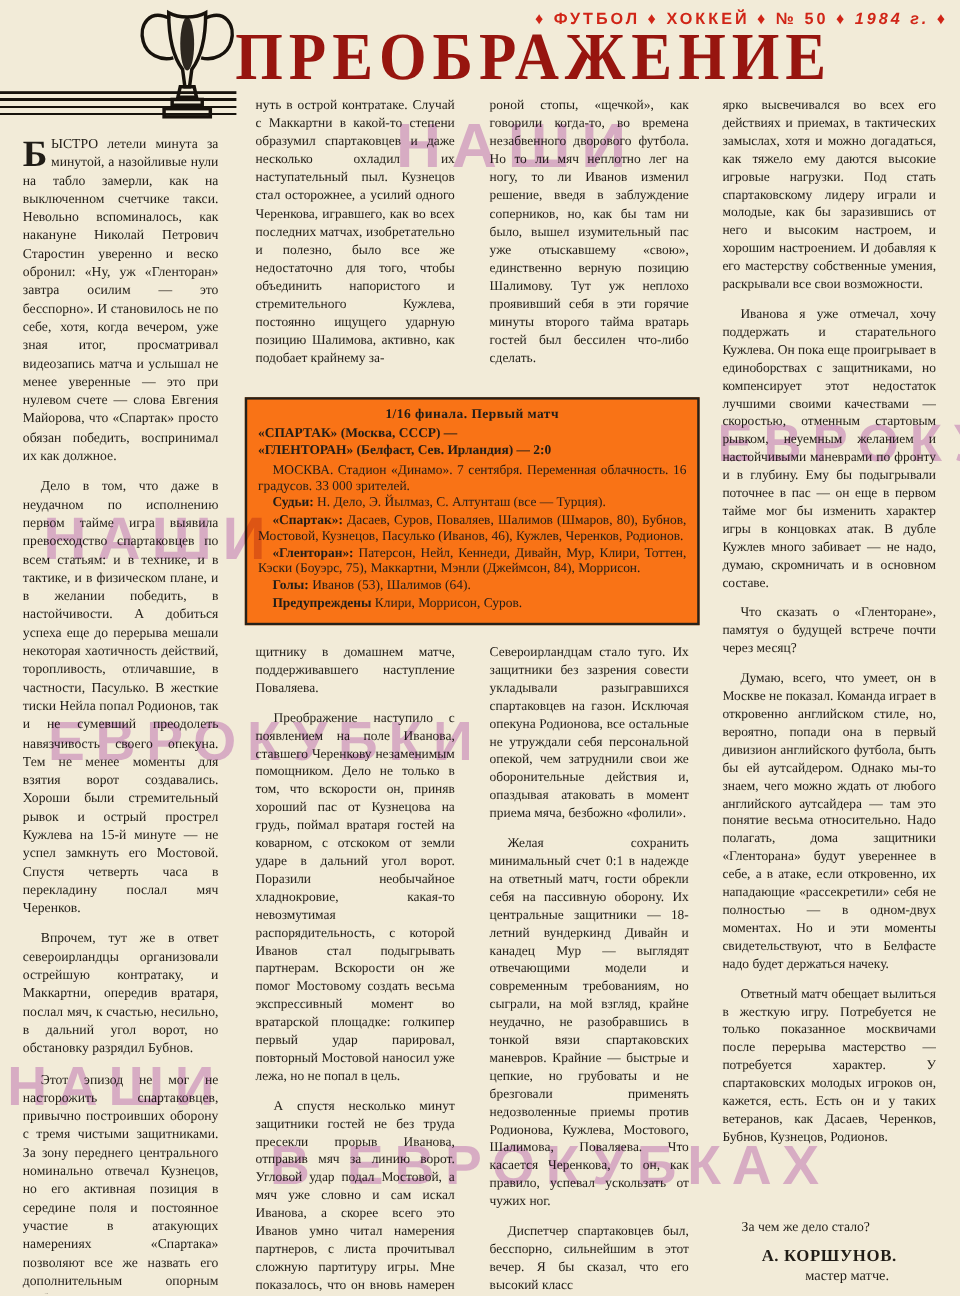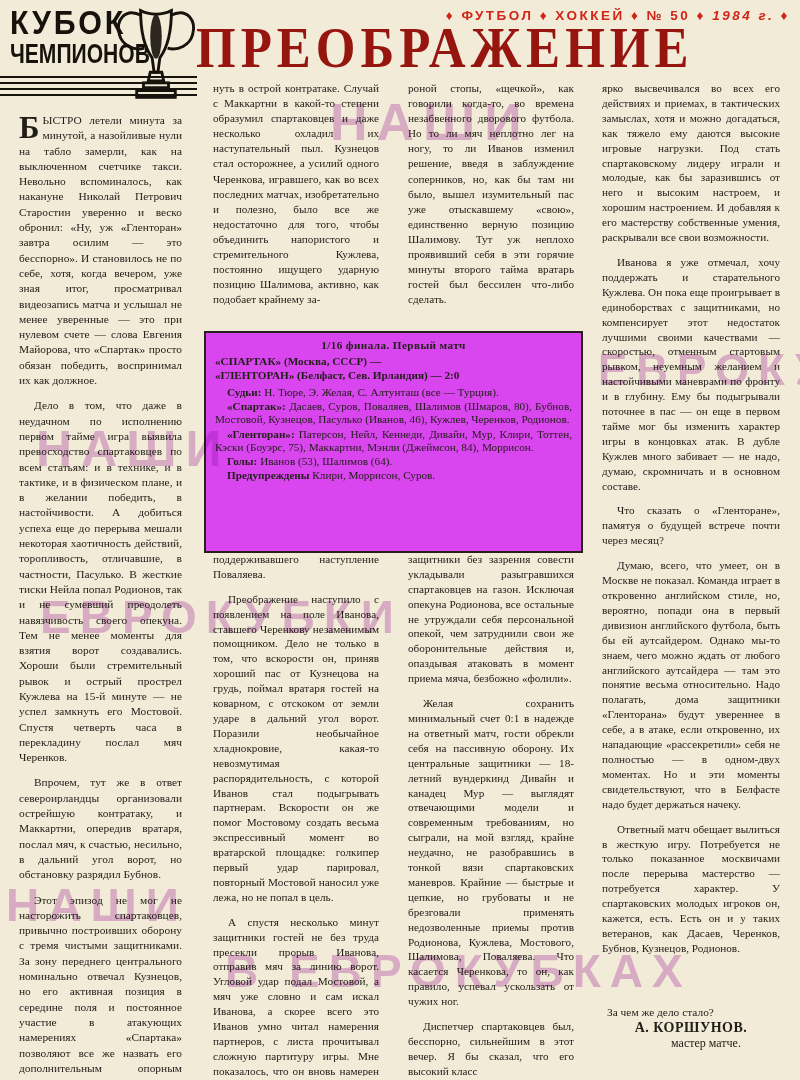--- a/index.html
+++ b/index.html
@@ -25,50 +25,46 @@
   .col p{margin:10px;text-indent:15px;}
   .col p.noind{text-indent:0;}
   #col1{left:9px;top:103px;width:183px;height:975px;font-size:11.4px;line-height:15.3px;}
   #col2a{left:203px;top:71px;width:186px;height:258px;font-size:11.2px;line-height:15.1px;}
   #col3a{left:398px;top:71px;width:186px;height:258px;font-size:11.2px;line-height:15.1px;}
   #col2b{left:203px;top:527px;width:186px;height:549px;font-size:11.2px;line-height:14.9px;}
   #col3b{left:398px;top:527px;width:186px;height:549px;font-size:11.2px;line-height:14.9px;}
   #col4t{left:592px;top:71px;width:198px;height:934px;font-size:11.2px;line-height:14.9px;}
   .dropcap{float:left;font-weight:bold;font-size:31px;line-height:27px;padding:1px 3px 0 0;}
   
-  .matchbox{position:absolute;left:204px;top:331px;width:379px;height:222px;border:2px solid #26211a;
-            box-sizing:border-box;padding:6px 9px 4px;font-size:11.2px;line-height:13.2px;background:#d946ef;z-index:2;}
+  .matchbox{position:absolute;left:204px;top:331px;width:379px;height:190px;border:2px solid #26211a;
+            box-sizing:border-box;padding:6px 9px 4px;font-size:11.2px;line-height:13.2px;background:#f97316;z-index:2;}
   .mb-h{text-align:center;font-weight:bold;margin:0 0 3px;letter-spacing:.4px;}
   .mb-teams{text-align:left;font-weight:bold;margin:0 0 4px;line-height:13.4px;}
   .matchbox p.mb-p{margin:1px 0 0;text-indent:12px;text-align:justify;}
   
   .sig{position:absolute;left:592px;top:1006px;width:198px;font-size:11.4px;}
-  .sig-q{margin:0;text-indent:15px;}
+  .sig-q{margin:11px;text-indent:15px;}
   .sig-author{font-weight:bold;font-size:14px;text-align:center;letter-spacing:.5px;margin-top:2px;}
   .sig-role{text-align:center;font-size:12px;padding-left:30px;}
   
   .wm{position:absolute;font-family:"Liberation Sans",sans-serif;font-weight:bold;
       color:#a21caf;opacity:.30;letter-spacing:9px;white-space:nowrap;pointer-events:none;
       mix-blend-mode:multiply;z-index:4;}
   #wm1{left:330px;top:92px;font-size:52px;}
   #wm2{left:36px;top:420px;font-size:50px;}
   #wm3{left:598px;top:345px;font-size:44px;}
   #wm4{left:225px;top:944px;font-size:46px;}
   #wm5{left:6px;top:878px;font-size:46px;}
   #wm6{left:40px;top:590px;font-size:46px;}
 </style>
 </head>
 <body>
 
 <div class="page">
 
-  <div class="logo">
-    <div class="logo-l1">КУБОК</div>
-    <div class="logo-l2">ЧЕМПИОНОВ</div>
-  </div>
   <div class="rules"></div>
   <svg class="trophy" viewBox="0 0 90 110">
     <g fill="none" stroke="#17120c" stroke-width="3">
       <path d="M29 11 C38 16 52 16 61 11 C61 30 58 48 49 60 L47 75 L43 75 L41 60 C32 48 29 30 29 11 Z"></path>
       <path d="M30 16 C12 7 3 22 7 36 C10 47 22 53 33 50"></path>
       <path d="M60 16 C78 7 87 22 83 36 C80 47 68 53 57 50"></path>
       <path d="M39 75 L51 75 L53 84 L37 84 Z"></path>
       <rect x="32" y="86" width="26" height="5"></rect>
       <rect x="25" y="94" width="40" height="7"></rect>
     </g>
@@ -96,21 +92,22 @@
   <div class="col" id="col3a">
     <p class="noind">роной стопы, «щечкой», как говорили когда-то, во времена незабвенного дворового футбола. Но то ли мяч неплотно лег на ногу, то ли Иванов изменил решение, введя в заблуждение соперников, но, как бы там ни было, вышел изумительный пас уже отыскавшему «свою», единственно верную позицию Шалимову. Тут уж неплохо проявивший себя в эти горячие минуты второго тайма вратарь гостей был бессилен что-либо сделать.</p>
   </div>
 
   <div class="matchbox">
     <p class="mb-h">1/16 финала.  Первый матч</p>
     <p class="mb-teams">
       <span>«СПАРТАК» (Москва, СССР) —</span><br>
       <span>«ГЛЕНТОРАН» (Белфаст, Сев. Ирландия) — 2:0</span>
     </p>
-    <p class="mb-p"><b>Судьи:</b> <span>Н. Тюре, Э. Желая, С. Алтунташ (все — Турция).</span></p>
+    <p class="mb-p">МОСКВА. Стадион «Динамо». 7 сентября. Переменная облачность. 16 градусов. 33 000 зрителей.</p>
+    <p class="mb-p"><b>Судьи:</b> <span>Н. Дело, Э. Йылмаз, С. Алтунташ (все — Турция).</span></p>
     <p class="mb-p"><b>«Спартак»:</b> <span>Дасаев, Суров, Поваляев, Шалимов (Шмаров, 80), Бубнов, Мостовой, Кузнецов, Пасулько (Иванов, 46), Кужлев, Черенков, Родионов.</span></p>
     <p class="mb-p"><b>«Гленторан»:</b> <span>Патерсон, Нейл, Кеннеди, Дивайн, Мур, Клири, Тоттен, Кэски (Боуэрс, 75), Маккартни, Мэнли (Джеймсон, 84), Моррисон.</span></p>
     <p class="mb-p"><b>Голы:</b> <span>Иванов (53), Шалимов (64).</span></p>
     <p class="mb-p"><b>Предупреждены</b> <span>Клири, Моррисон, Суров.</span></p>
   </div>
 
   <div class="col" id="col2b">
     <p class="noind">щитнику в домашнем матче, поддерживавшего наступление Поваляева.</p>
     <p>Преображение наступило с появлением на поле Иванова, ставшего Черенкову незаменимым помощником. Дело не только в том, что вскорости он, приняв хороший пас от Кузнецова на грудь, поймал вратаря гостей на коварном, с отскоком от земли ударе в дальний угол ворот. Поразили необычайное хладнокровие, какая-то невозмутимая распорядительность, с которой Иванов стал подыгрывать партнерам. Вскорости он же помог Мостовому создать весьма экспрессивный момент во вратарской площадке: голкипер первый удар парировал, повторный Мостовой наносил уже лежа, но не попал в цель.</p>
     <p>А спустя несколько минут защитники гостей не без труда пресекли прорыв Иванова, отправив мяч за линию ворот. Угловой удар подал Мостовой, а мяч уже словно и сам искал Иванова, а скорее всего это Иванов умно читал намерения партнеров, с листа прочитывал сложную партитуру игры. Мне показалось, что он вновь намерен был озадачить вратаря — на этот раз ударом внутренней сто-</p>

